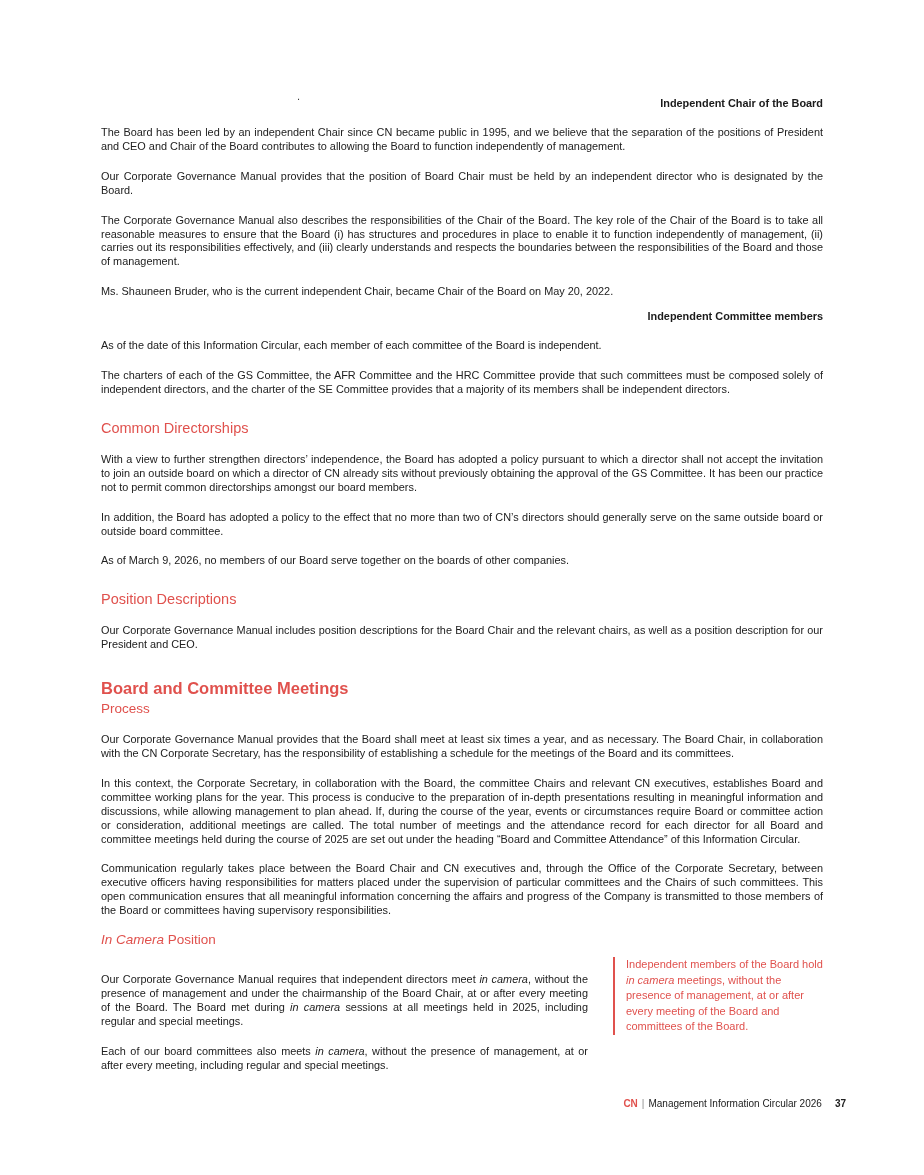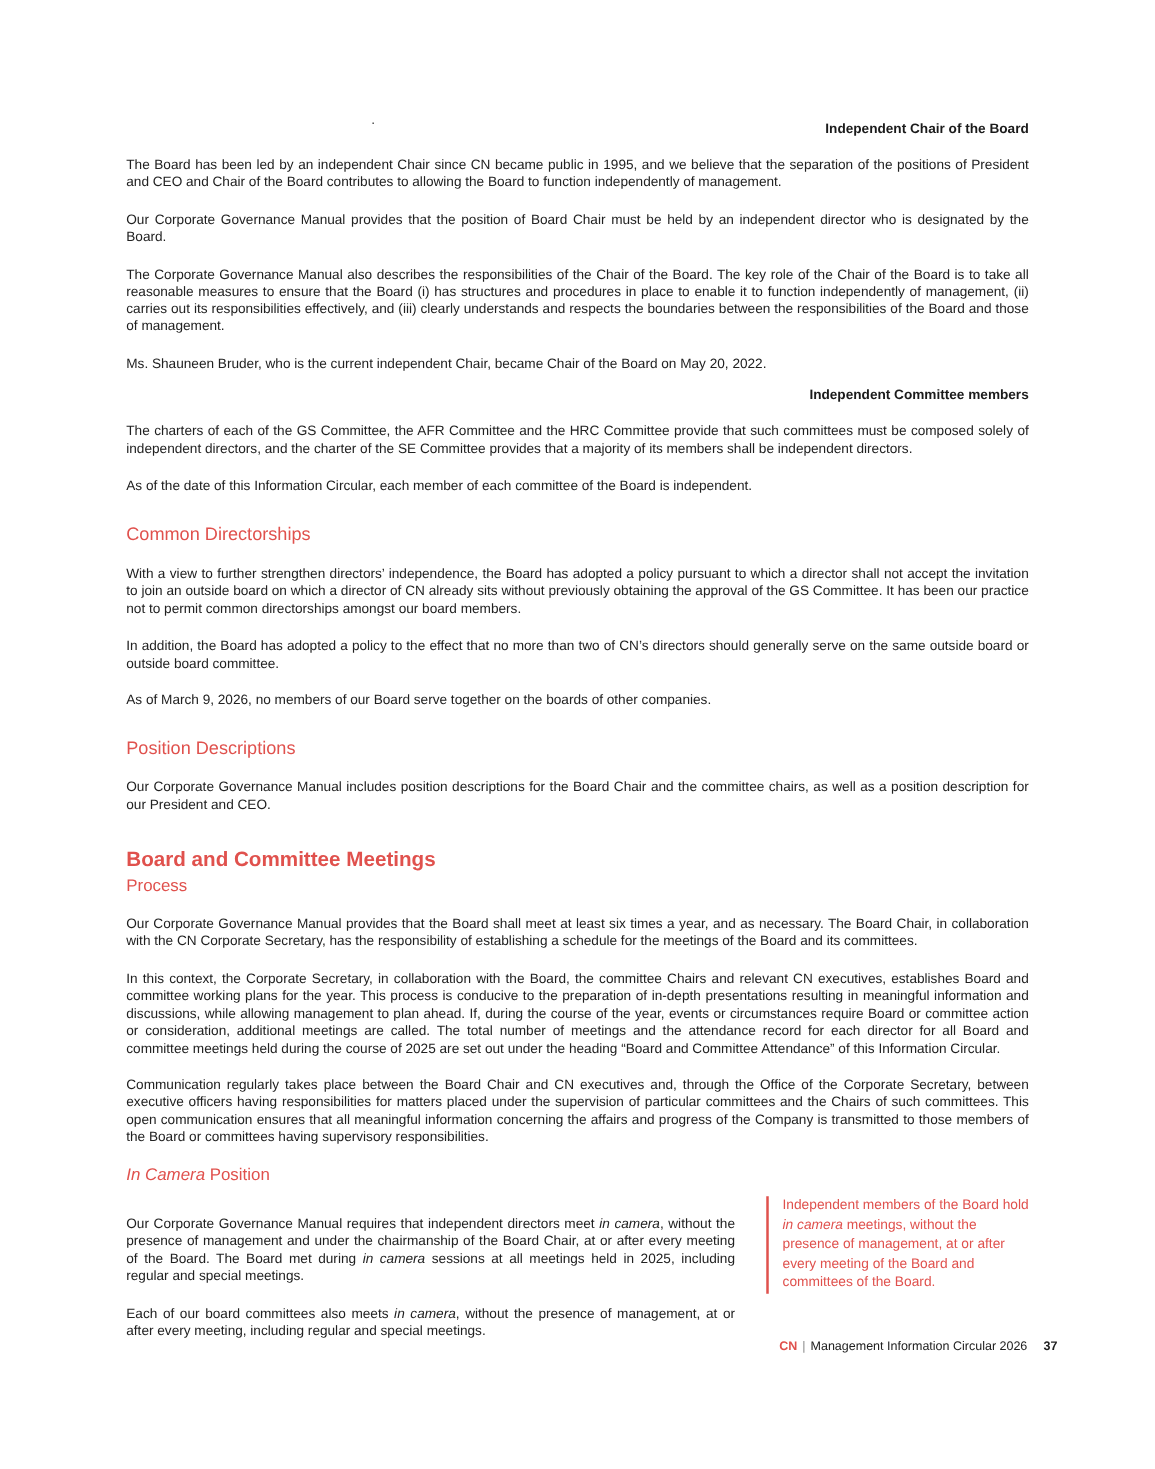--- a/index.html
+++ b/index.html
@@ -23,21 +23,21 @@
 
   .two-col { display:flex; align-items:stretch; }
   .col-left { width:487px; }
   .callout {
     margin-left:25px; width:210px; border-left:2px solid var(--red);
     padding-left:11px; color:var(--red); font-size:11px; line-height:15.6px;
     align-self:flex-start;
   }
 
   .footer {
-    position:absolute; top:1072px; right:78px; font-size:10px; color:var(--text);
+    position:absolute; top:1098px; right:78px; font-size:10px; color:var(--text);
     white-space:nowrap; line-height:12px;
   }
   .f-brand { color:var(--red); font-weight:bold; }
   .f-sep { color:#8c8c8c; margin:0 4px; }
   .f-page { font-weight:bold; margin-left:13px; }
 </style>
 </head>
 <body>
 
 <div class="page">
@@ -46,30 +46,30 @@
 
   <div class="content">
 
     <div class="runin-h first">Independent Chair of the Board</div>
     <p class="body-p">The Board has been led by an independent Chair since CN became public in 1995, and we believe that the separation of the positions of President and CEO and Chair of the Board contributes to allowing the Board to function independently of management.</p>
     <p class="body-p">Our Corporate Governance Manual provides that the position of Board Chair must be held by an independent director who is designated by the Board.</p>
     <p class="body-p">The Corporate Governance Manual also describes the responsibilities of the Chair of the Board. The key role of the Chair of the Board is to take all reasonable measures to ensure that the Board (i) has structures and procedures in place to enable it to function independently of management, (ii) carries out its responsibilities effectively, and (iii) clearly understands and respects the boundaries between the responsibilities of the Board and those of management.</p>
     <p class="body-p">Ms. Shauneen Bruder, who is the current independent Chair, became Chair of the Board on May 20, 2022.</p>
 
     <div class="runin-h">Independent Committee members</div>
+    <p class="body-p">As of the date of this Information Circular, each member of each committee of the Board is independent.</p>
     <p class="body-p">The charters of each of the GS Committee, the AFR Committee and the HRC Committee provide that such committees must be composed solely of independent directors, and the charter of the SE Committee provides that a majority of its members shall be independent directors.</p>
-    <p class="body-p">As of the date of this Information Circular, each member of each committee of the Board is independent.</p>
 
     <div class="sec-h">Common Directorships</div>
     <p class="body-p">With a view to further strengthen directors’ independence, the Board has adopted a policy pursuant to which a director shall not accept the invitation to join an outside board on which a director of CN already sits without previously obtaining the approval of the GS Committee. It has been our practice not to permit common directorships amongst our board members.</p>
     <p class="body-p">In addition, the Board has adopted a policy to the effect that no more than two of CN’s directors should generally serve on the same outside board or outside board committee.</p>
     <p class="body-p">As of March 9, 2026, no members of our Board serve together on the boards of other companies.</p>
 
     <div class="sec-h">Position Descriptions</div>
-    <p class="body-p">Our Corporate Governance Manual includes position descriptions for the Board Chair and the committee chairs, as well as a position description for our President and CEO.</p>
+    <p class="body-p">Our Corporate Governance Manual includes position descriptions for the Board Chair and the relevant chairs, as well as a position description for our President and CEO.</p>
 
     <div class="big-h">Board and Committee Meetings</div>
     <div class="sub-h">Process</div>
     <p class="body-p">Our Corporate Governance Manual provides that the Board shall meet at least six times a year, and as necessary. The Board Chair, in collaboration with the CN Corporate Secretary, has the responsibility of establishing a schedule for the meetings of the Board and its committees.</p>
     <p class="body-p">In this context, the Corporate Secretary, in collaboration with the Board, the committee Chairs and relevant CN executives, establishes Board and committee working plans for the year. This process is conducive to the preparation of in-depth presentations resulting in meaningful information and discussions, while allowing management to plan ahead. If, during the course of the year, events or circumstances require Board or committee action or consideration, additional meetings are called. The total number of meetings and the attendance record for each director for all Board and committee meetings held during the course of 2025 are set out under the heading “Board and Committee Attendance” of this Information Circular.</p>
     <p class="body-p">Communication regularly takes place between the Board Chair and CN executives and, through the Office of the Corporate Secretary, between executive officers having responsibilities for matters placed under the supervision of particular committees and the Chairs of such committees. This open communication ensures that all meaningful information concerning the affairs and progress of the Company is transmitted to those members of the Board or committees having supervisory responsibilities.</p>
 
     <div class="incam-h"><span class="it">In Camera</span><span> Position</span></div>
     <div class="two-col">
       <div class="col-left">

